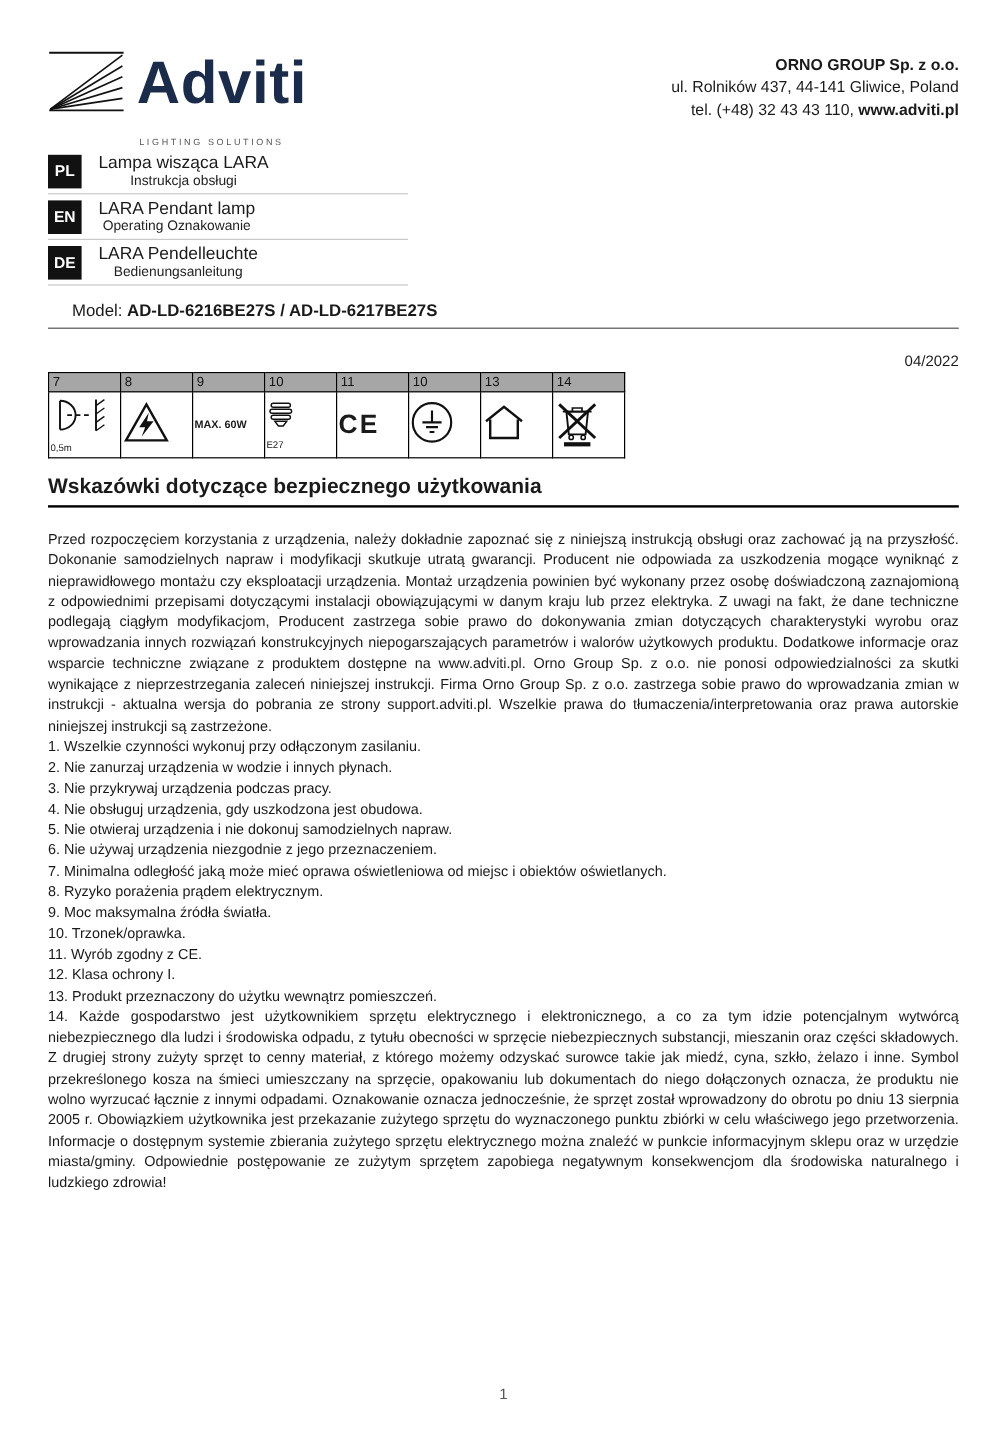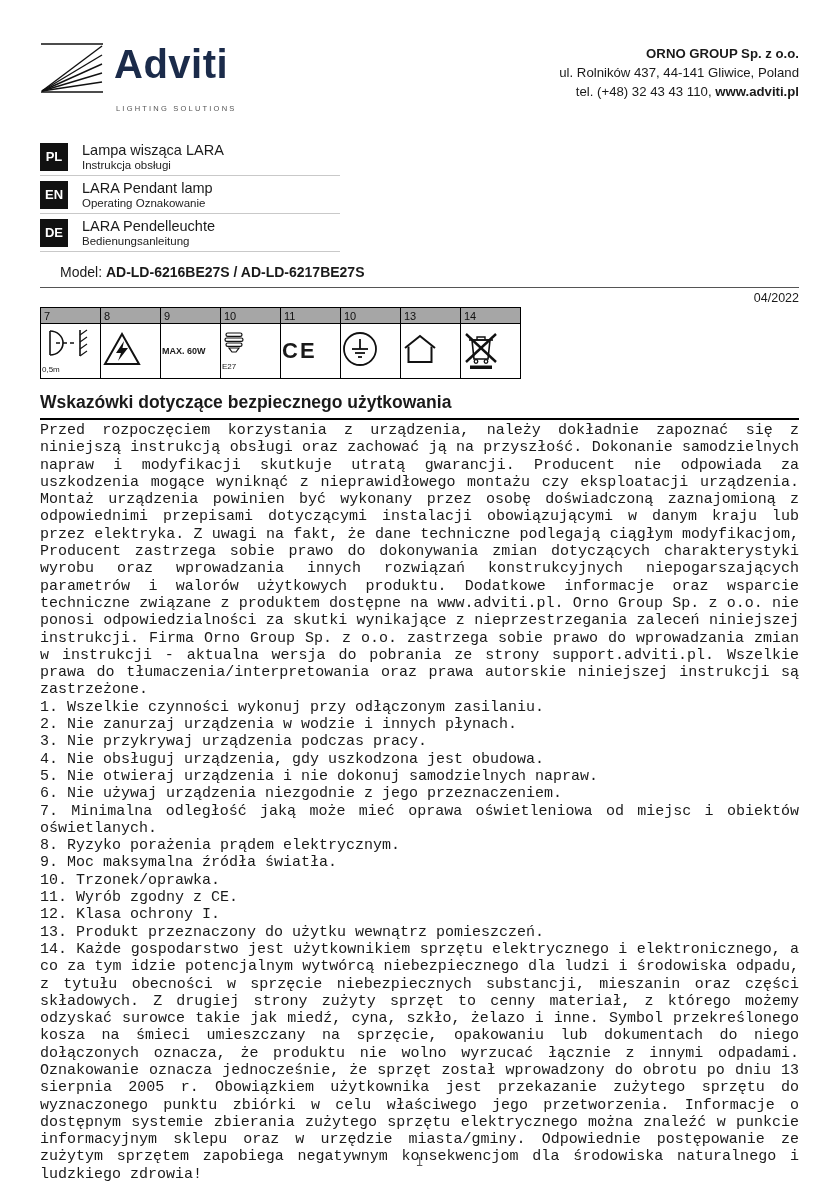--- a/index.html
+++ b/index.html
@@ -21,21 +21,21 @@
   .header-row {
     display: flex;
     justify-content: space-between;
     align-items: flex-start;
     height: 72px;
   }
   .logo { display: flex; align-items: flex-start; }
   .logo-hatch { display: block; }
   .logo-textwrap { margin-left: 10px; margin-top: 2px; }
   .brand {
-    font-size: 40px;
+    font-size: 50px;
     font-weight: bold;
     color: #1b2b4a;
     line-height: 1.0;
     letter-spacing: 0.5px;
   }
   .tagline {
     font-size: 7.5px;
     letter-spacing: 2.2px;
     color: #555555;
     margin-top: 20px;
@@ -43,21 +43,21 @@
   }
   .company {
     text-align: right;
     font-size: 13.2px;
     line-height: 19px;
     margin-top: 2px;
   }
   .company .bold { font-weight: bold; }
 
   
-  .languages { margin-top: 24px; }
+  .languages { margin-top: 10px; text-align: center; }
   .lang-row {
     display: flex;
     align-items: center;
     width: 300px;
     height: 38px;
     border-bottom: 1px solid #c9c9c9;
   }
   .lang-code {
     width: 28px; height: 28px;
     background: #111111;
@@ -78,21 +78,21 @@
     margin-top: 12px;
     padding: 0 0 7px 20px;
     font-size: 14px;
     border-bottom: 1px solid #555555;
   }
   .model-line .model-value { font-weight: bold; }
 
   .date-line {
     text-align: right;
     font-size: 12.5px;
-    margin-top: 3px;
+    margin-top: 20px;
     height: 16px;
   }
 
   
   .icon-table { border-collapse: collapse; margin-top: 0px; table-layout: fixed; }
   .icon-table th, .icon-table td { border: 1px solid #000000; width: 60px; }
   .icon-table th {
     background: #a6a6a6;
     height: 16px;
     font-size: 11px;
@@ -114,25 +114,24 @@
 
   
   .section-heading {
     margin-top: 13px;
     font-size: 17.5px;
     font-weight: bold;
     padding-bottom: 5px;
     border-bottom: 2px solid #000000;
   }
   .body-copy {
-    margin-top: 2px;
-    font-size: 15px;
+    margin-top: 18px;
+    font-size: 12px;
     line-height: 17.3px;
     text-align: justify;
-    font-family: Liberation Mono, monospace;
   }
   .list-item { text-align: justify; }
 
   
   .page-number {
     position: absolute;
     bottom: 22px;
     left: 0;
     width: 100%;
     text-align: center;

